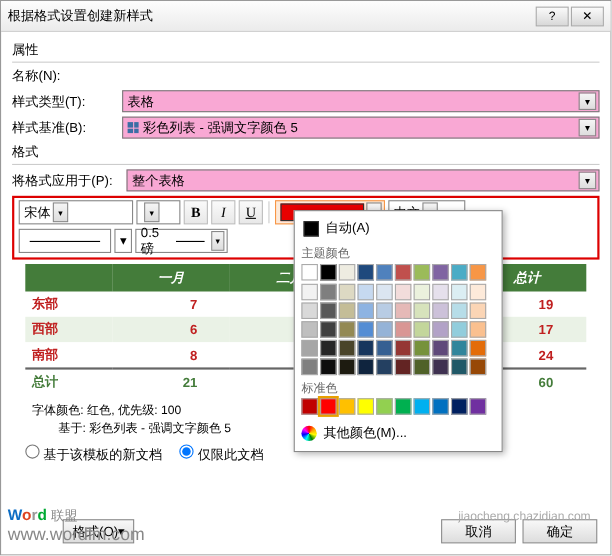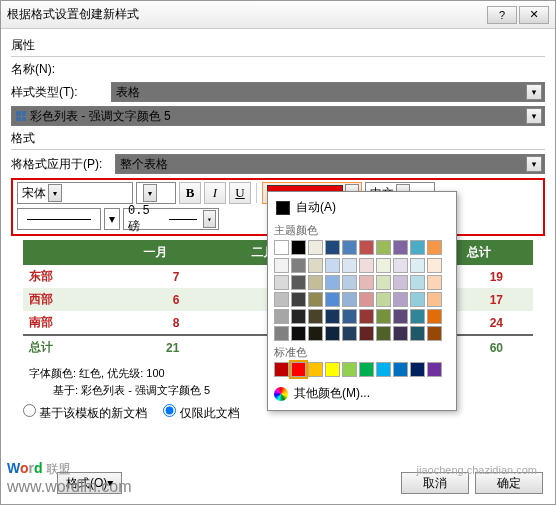--- a/index.html
+++ b/index.html
@@ -6,37 +6,37 @@
 body { font-family: "Microsoft YaHei", SimSun, Arial, sans-serif; font-size: 12px; background: #f0f0f0; }
 .dialog { width: 556px; height: 505px; background: #fff; border: 1px solid #999; position: relative; }
 .titlebar { height: 28px; background: linear-gradient(#fdfdfd, #ebebeb); border-bottom: 1px solid #ccc; display: flex; align-items: center; padding: 0 6px; }
 .titlebar .title { flex: 1; font-size: 12px; }
 .titlebar .win-btn { width: 30px; height: 18px; margin-left: 2px; border: 1px solid #aaa; background: linear-gradient(#fafafa,#d8d8d8); display: flex; align-items: center; justify-content: center; font-size: 11px; cursor: default; }
 .content { padding: 6px 10px 4px 10px; }
 .section-label { font-size: 12px; margin: 2px 0 4px 0; border-bottom: 1px solid #ccc; padding-bottom: 2px; }
 .row { display: flex; align-items: center; margin-bottom: 4px; }
 .row label { width: 100px; font-size: 12px; }
 .txt { flex: 1; height: 20px; border: 1px solid #7a7a7a; padding: 0 4px; font-size: 12px; }
-.combo { flex: 1; height: 20px; border: 1px solid #7a7a7a; display: flex; align-items: center; padding: 0 2px 0 4px; background: #737373; }
+.combo { flex: 1; height: 20px; border: 1px solid #7a7a7a; display: flex; align-items: center; padding: 0 2px 0 4px; background: #f9a8d4; }
 .combo .val { flex: 1; overflow: hidden; white-space: nowrap; }
 .combo .arrow { width: 16px; height: 16px; border: 1px solid #888; background: linear-gradient(#f5f5f5,#ddd); display: flex; align-items: center; justify-content: center; font-size: 9px; }
 .redbox { border: 2px solid #d00; padding: 2px 4px 4px 4px; margin-bottom: 4px; }
 .toolbar { display: flex; align-items: center; gap: 3px; margin-bottom: 4px; }
 .tb-combo { height: 22px; border: 1px solid #888; display: flex; align-items: center; padding: 0 2px 0 4px; background: #fff; }
 .tb-combo .arrow { width: 14px; height: 18px; border: 1px solid #888; background: linear-gradient(#f5f5f5,#ddd); display: flex; align-items: center; justify-content: center; font-size: 8px; margin-left: 2px; }
 .tb-btn { width: 22px; height: 22px; border: 1px solid #bbb; background: linear-gradient(#fafafa,#e8e8e8); display: flex; align-items: center; justify-content: center; font-family: "Times New Roman"; font-size: 13px; }
 .color-chip { width: 76px; height: 16px; background: #e80000; border: 1px solid #333; }
 .sep { width: 1px; height: 20px; background: #ccc; margin: 0 2px; }
 .toolbar2 { display: flex; align-items: center; gap: 3px; }
 .line-sample { width: 84px; height: 22px; border: 1px solid #888; display: flex; align-items: center; justify-content: center; background: #fff; }
 .line-sample .ln { width: 64px; height: 1px; background: #000; }
-.pt-combo { width: 96px; font-family: Liberation Mono, monospace; }
+.pt-combo { width: 84px; }
 .preview { margin: 4px 12px; }
 table { border-collapse: collapse; width: 100%; font-size: 12px; }
-th { background: #447c3a; color: #fff; padding: 4px 6px; font-weight: bold; }
+th { background: #447c3a; color: #fff; padding: 4px 6px; font-weight: bold; font-style: italic; }
 td { padding: 3px 6px; }
 tr.data td { color: #c02020; font-weight: bold; }
 tr.alt { background: #eaf2e6; }
 tr.total td { color: #447c3a; font-weight: bold; border-top: 2px solid #666; }
 td.rowhdr { text-align: left; }
 td.num { text-align: right; padding-right: 30px; }
 .desc { font-size: 11px; margin: 6px 18px; line-height: 1.5; }
 .radios { display: flex; align-items: center; gap: 16px; margin: 6px 12px; }
 .fmt-btn { height: 22px; padding: 0 8px; border: 1px solid #888; background: linear-gradient(#f8f8f8,#ddd); display: flex; align-items: center; margin-left: 44px; }
 .dlg-btns { position: absolute; right: 12px; bottom: 10px; display: flex; gap: 6px; }
@@ -73,20 +73,21 @@
       <label>名称(N):</label>
     </div>
     <div class="row">
       <label>样式类型(T):</label>
       <div class="combo">
         <span class="val">表格</span>
         <span class="arrow">▾</span>
       </div>
     </div>
     <div class="row">
+      <label>样式基准(B):</label>
       <div class="combo">
         <span class="grid-ico">
             <span></span>
             <span></span>
             <span></span>
             <span></span>
           </span>
         <span class="val" style="margin-left:4px">彩色列表 - 强调文字颜色 5</span>
         <span class="arrow">▾</span>
       </div>
@@ -95,21 +96,21 @@
     <div class="row">
       <label style="width:104px">将格式应用于(P):</label>
       <div class="combo">
         <span class="val">整个表格</span>
         <span class="arrow">▾</span>
       </div>
     </div>
 
     <div class="redbox">
       <div class="toolbar">
-        <div class="tb-combo" style="width:116px">
+        <div class="tb-combo" style="width:104px">
           <span>宋体</span>
             <span class="arrow">▾</span>
         </div>
         <div class="tb-combo" style="width:40px">
           <span></span>
             <span class="arrow">▾</span>
         </div>
         <div class="tb-btn">
             <b>B</b>
           </div>

